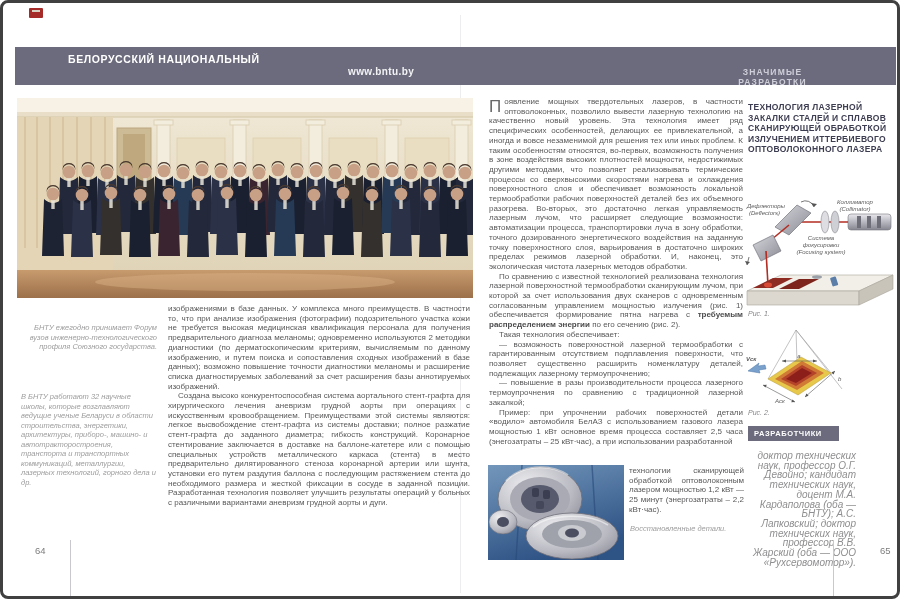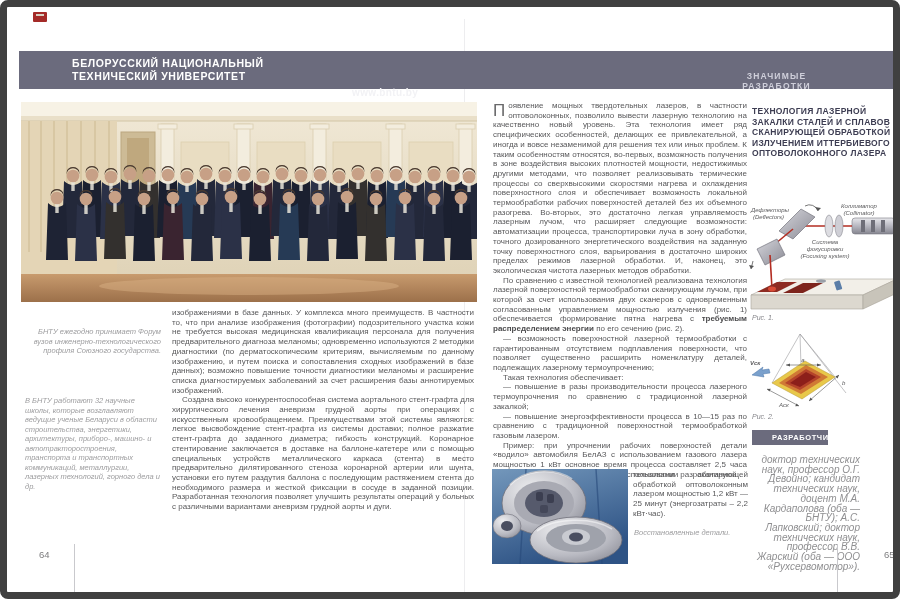--- a/index.html
+++ b/index.html
@@ -1,25 +1,25 @@
 <!DOCTYPE html>
 <html lang="ru"><head>
 <meta charset="utf-8">
 <style>
   html,body{margin:0;padding:0;background:#fff;}
   #spread{
     position:relative;width:900px;height:599px;background:#fff;
-    border:7px solid #404040;border-radius:8px;box-sizing:border-box;overflow:hidden;
+    border:3px solid #404040;border-radius:8px;box-sizing:border-box;overflow:hidden;
     font-family:"Liberation Sans", sans-serif;
   }
   
   .band{position:absolute;left:12px;top:44px;width:881px;height:38px;background:#6b6b7d;}
   .uni-title{position:absolute;left:53px;top:6px;color:#ffffff;font-weight:bold;
     font-size:10.5px;line-height:13px;letter-spacing:0.6px;}
-  .site{position:absolute;left:333px;top:36px;color:#f2f2f5;font-weight:bold;font-size:10px;letter-spacing:0.4px;}
+  .site{position:absolute;left:333px;top:19px;color:#f2f2f5;font-weight:bold;font-size:10px;letter-spacing:0.4px;}
   .section-label{position:absolute;left:700px;top:20px;width:115px;text-align:center;
     color:#cfcfda;font-weight:bold;font-size:8.5px;letter-spacing:1.2px;}
   .logo-mark{position:absolute;left:26px;top:5px;width:14px;height:10px;background:#a42b28;border-radius:1px;}
   .logo-mark:after{content:"";position:absolute;left:3px;top:2px;width:8px;height:2px;background:#d8d2c2;}
   .gutter{position:absolute;left:457px;top:12px;width:1px;height:578px;background:#ededef;}
 
   
   .photo-main{position:absolute;left:14px;top:95px;width:456px;height:200px;}
   .cap-italic{font-style:italic;color:#9c9c9e;font-size:7.5px;line-height:9.5px;}
   .left-caption{position:absolute;left:16px;top:320px;width:138px;text-align:right;}
@@ -39,39 +39,38 @@
   .cont-col{position:absolute;left:626px;top:463px;width:115px;color:#58585a;
     font-size:8px;line-height:9.7px;text-align:justify;}
   .metal-caption{position:absolute;left:627px;top:521px;width:110px;text-align:left;}
 
   
   .sb-title{position:absolute;left:745px;top:99px;width:148px;color:#3d3d52;
     font-weight:bold;font-size:8.5px;line-height:10.6px;letter-spacing:0.3px;}
   .fig1{position:absolute;left:742px;top:196px;width:151px;height:112px;}
   .fig2{position:absolute;left:742px;top:324px;width:151px;height:80px;}
   .fig-cap{position:absolute;left:745px;font-style:italic;color:#85858a;font-size:7px;}
-  .dev-bar{position:absolute;left:745px;top:423px;width:76px;height:15px;background:#6b6b7d;
-    color:#ffffff;font-weight:bold;font-size:7.5px;line-height:15px;padding-left:20px;
+  .dev-bar{position:absolute;left:745px;top:423px;width:91px;height:15px;background:#6b6b7d;
+    color:#ffffff;font-weight:bold;font-size:7.5px;line-height:15px;padding-left:6px;
     letter-spacing:0.6px;box-sizing:border-box;}
   .dev-text{position:absolute;left:745px;top:448px;width:108px;font-style:italic;
     color:#8f8f91;font-size:10px;line-height:9.7px;text-align:right;}
   .svg-lbl{font-style:italic;font-size:6px;fill:#5a5a5c;font-family:"Liberation Sans",sans-serif;}
 </style>
 </head>
 <body>
 
 <div id="spread">
 
   <div class="logo-mark"></div>
   <div class="gutter"></div>
 
   <div class="band">
     <div class="uni-title">
       <div>БЕЛОРУССКИЙ НАЦИОНАЛЬНЫЙ</div>
-      <div>ТЕХНИЧЕСКИЙ УНИВЕРСИТЕТ</div>
     </div>
     <div class="site">www.bntu.by</div>
     <div class="section-label">ЗНАЧИМЫЕ РАЗРАБОТКИ</div>
   </div>
 
   <svg class="photo-main" viewBox="0 0 456 200" preserveAspectRatio="none">
     <defs>
       <linearGradient id="wall" x1="0" y1="0" x2="0" y2="1">
         <stop offset="0" stop-color="#f1e9d7"></stop>
           <stop offset="1" stop-color="#ddd0b3"></stop>
@@ -170,24 +169,23 @@
   <div class="pagenum" style="left:32px;">64</div>
   <div class="num-rule" style="left:67px;"></div>
 
   <div class="body-col right-body">
     <p>
       <span class="dropcap">П</span><span>оявление мощных твердотельных лазеров, в частности оптоволоконных, позволило вывести лазерную технологию на качественно новый уровень. Эта технология имеет ряд специфических особенностей, делающих ее привлекательной, а иногда и вовсе незаменимой для решения тех или иных проблем. К таким особенностям относятся, во-первых, возможность получения в зоне воздействия высоких плотностей мощности, недостижимых другими методами, что позволяет реализовывать термические процессы со сверхвысокими скоростями нагрева и охлаждения поверхностного слоя и обеспечивает возможность локальной термообработки рабочих поверхностей деталей без их объемного разогрева. Во-вторых, это достаточно легкая управляемость лазерным лучом, что расширяет следующие возможности: автоматизации процесса, транспортировки луча в зону обработки, точного дозированного энергетического воздействия на заданную точку поверхностного слоя, варьирования в достаточно широких пределах режимов лазерной обработки. И, наконец, это экологическая чистота лазерных методов обработки.</span>
     </p>
     <p class="ind">
       <span>По сравнению с известной технологией реализована технология лазерной поверхностной термообработки сканирующим лучом, при которой за счет использования двух сканеров с одновременным согласованным управлением мощностью излучения (рис. 1) обеспечивается формирование пятна нагрева с </span><span class="b">требуемым распределением энергии</span><span> по его сечению (рис. 2).</span>
     </p>
+    <p class="ind">Такая технология обеспечивает:</p>
     <p class="ind">— возможность поверхностной лазерной термообработки с гарантированным отсутствием подплавления поверхности, что позволяет существенно расширить номенклатуру деталей, подлежащих лазерному термоупрочнению;</p>
-    <p class="ind">Такая технология обеспечивает:</p>
     <p class="ind">— повышение в разы производительности процесса лазерного термоупрочнения по сравнению с традиционной лазерной закалкой;</p>
-    <p class="ind">— повышение энергоэффективности процесса в 10—15 раз по сравнению с традиционной поверхностной термообработкой газовым лазером.</p>
     <p class="ind">Пример: при упрочнении рабочих поверхностей детали «водило» автомобиля БелАЗ с использованием газового лазера мощностью 1 кВт основное время процесса составляет 2,5 часа (энегозатраты – 25 кВт·час), а при использовании разработанной</p>
   </div>
 
   <svg class="photo-metal" viewBox="0 0 136 95" preserveAspectRatio="none">
     <defs>
       <linearGradient id="blu" x1="0" y1="0" x2="0.4" y2="1">
         <stop offset="0" stop-color="#7397bb"></stop>
           <stop offset="1" stop-color="#2e5385"></stop>
       </linearGradient>
       <radialGradient id="met" cx="0.35" cy="0.3" r="0.9">

